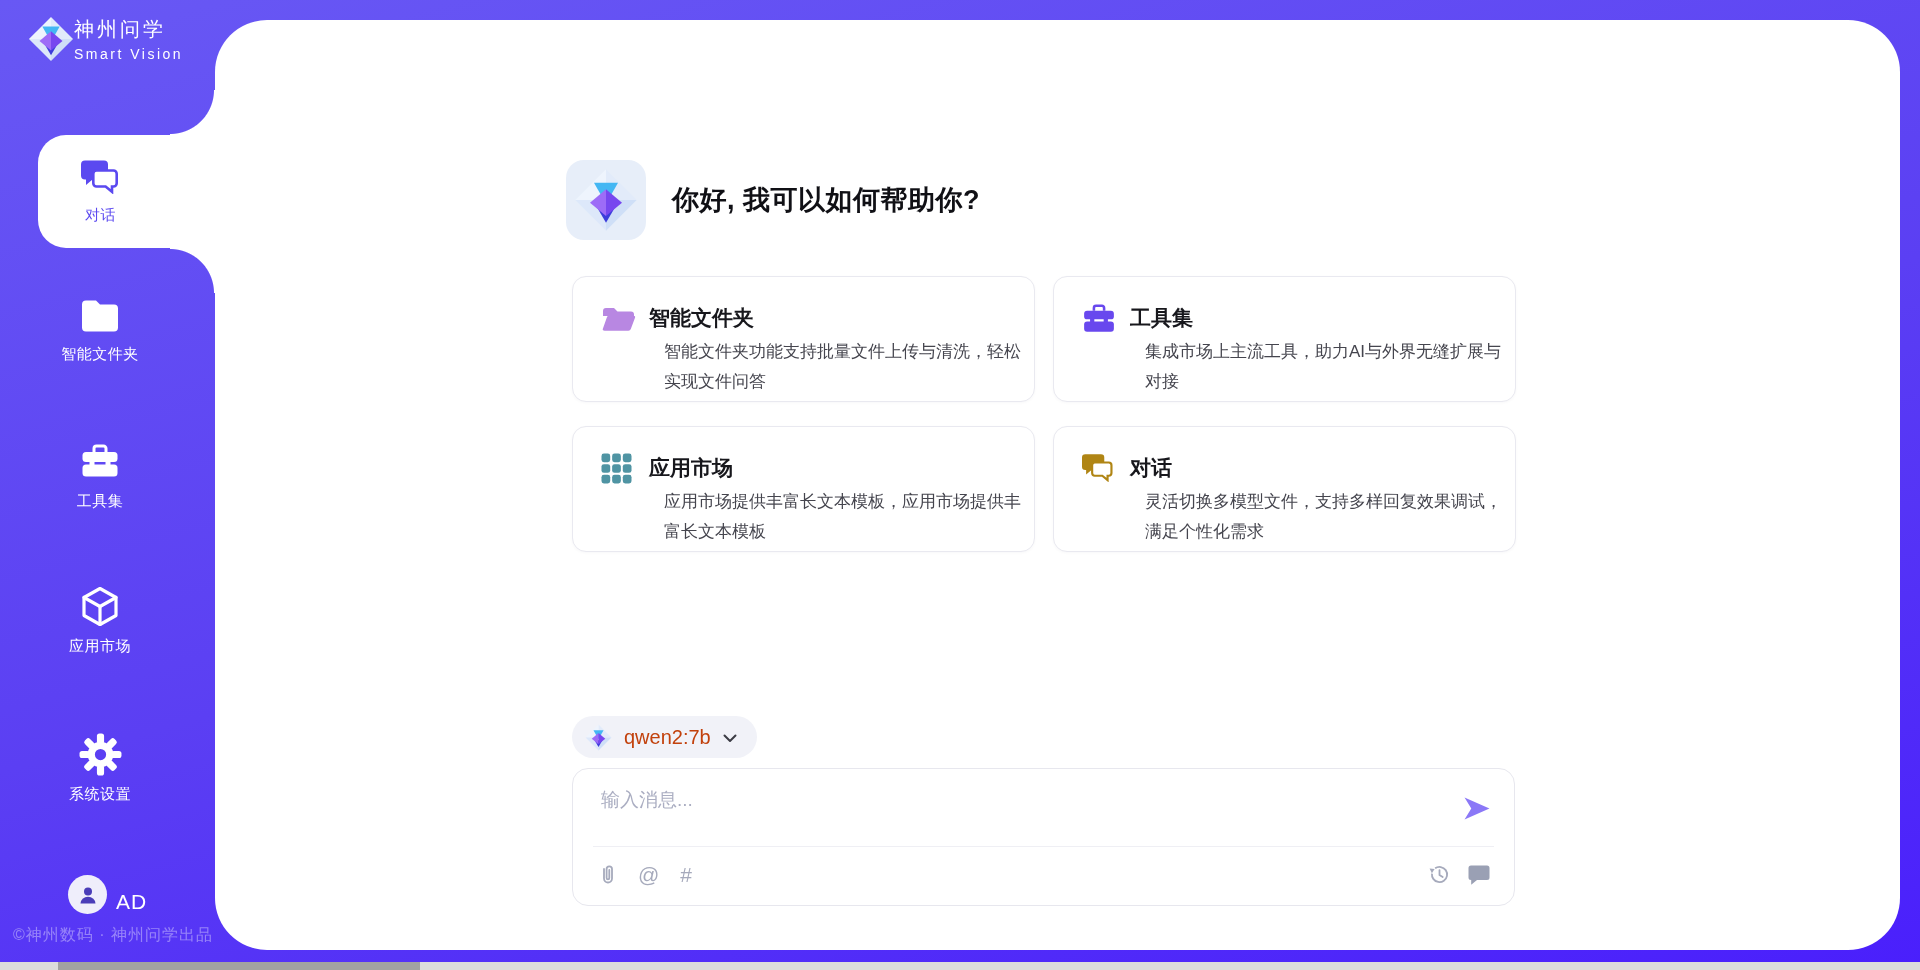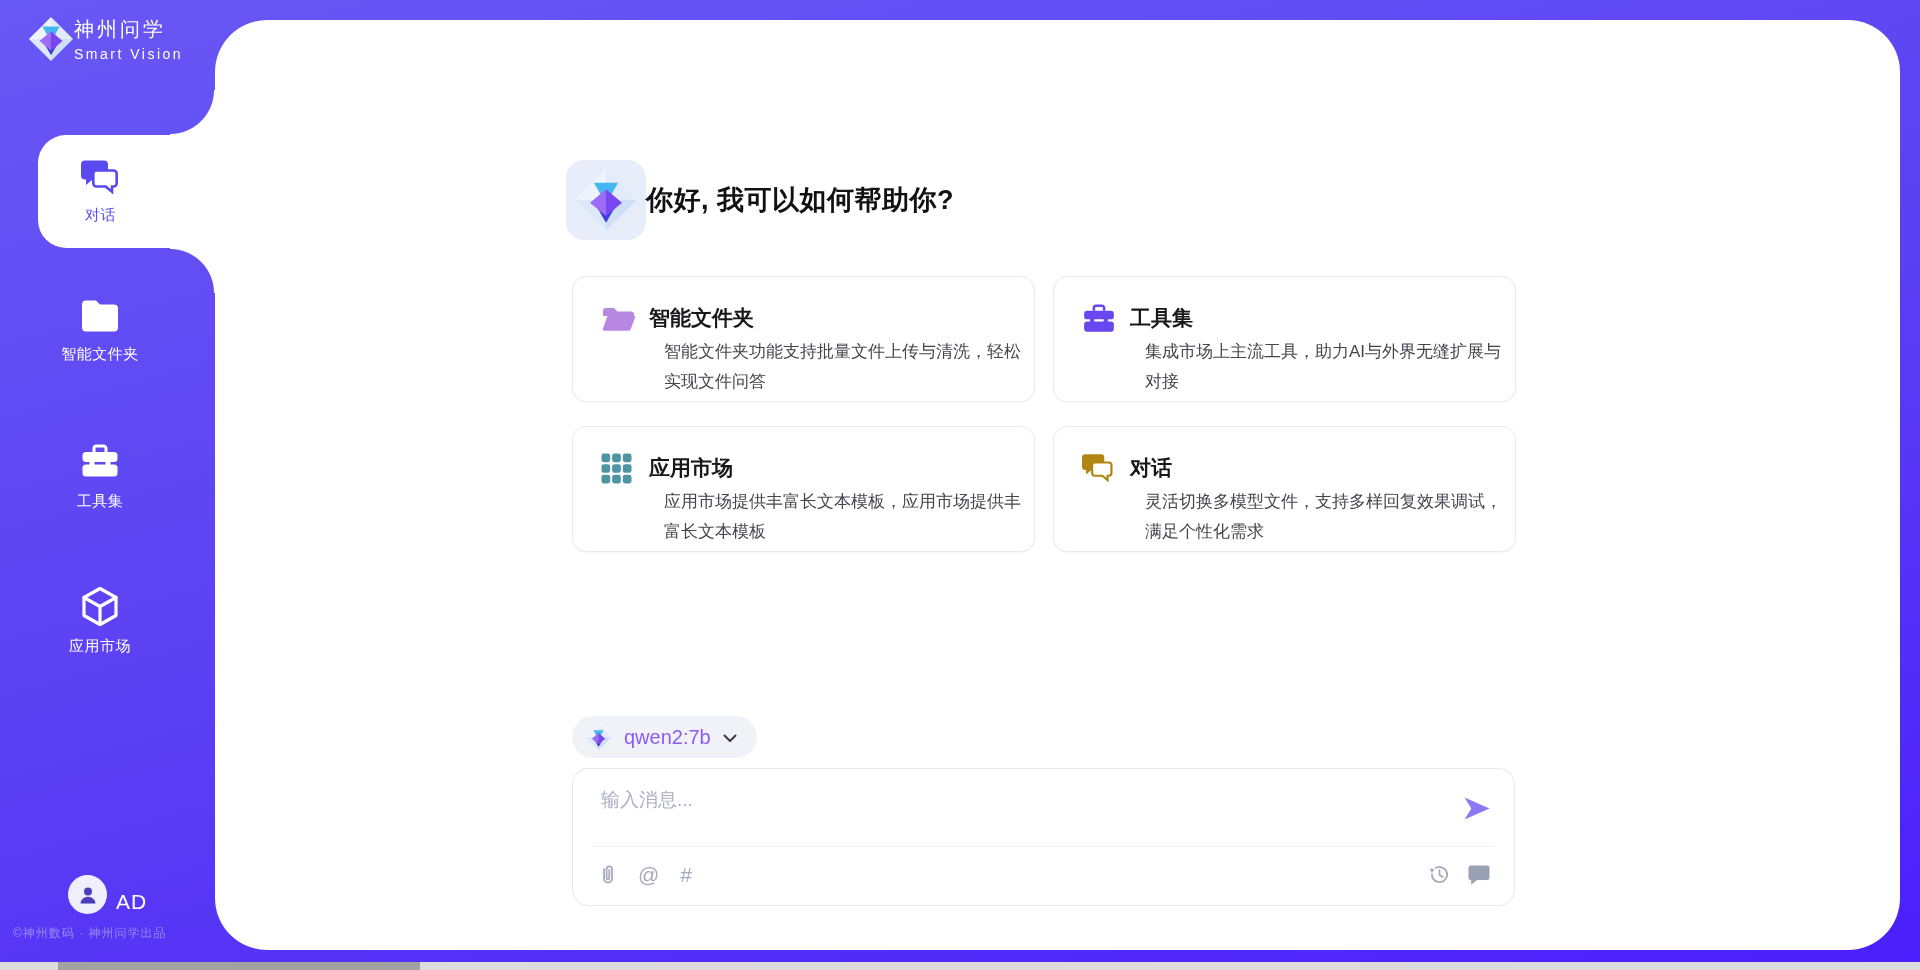--- a/index.html
+++ b/index.html
@@ -41,23 +41,23 @@
   .nav-label{font-size:15px;letter-spacing:0.5px;}
   .nav-item-active{
     position:absolute;left:38px;top:135px;width:177px;height:113px;
     display:flex;flex-direction:column;align-items:center;justify-content:center;
     gap:8px;color:#5b49f0;box-sizing:border-box;padding-right:52px;cursor:pointer;
   }
   .nav-item-active .nav-label{font-weight:500;}
   .user-row{position:absolute;left:68px;top:875px;display:flex;align-items:flex-end;gap:9px;cursor:pointer;}
   .avatar{width:39px;height:39px;border-radius:50%;background:#efeefb;display:flex;align-items:center;justify-content:center;}
   .user-name{color:#fff;font-size:21px;letter-spacing:1px;}
-  .sidebar-footer{position:absolute;left:13px;top:925px;font-size:12px;letter-spacing:1px;color:rgba(255,255,255,0.38);white-space:nowrap;}
-  
-  .greeting{position:absolute;left:566px;top:160px;display:flex;align-items:center;}
+  .sidebar-footer{position:absolute;left:13px;top:925px;font-size:16px;letter-spacing:1px;color:rgba(255,255,255,0.38);white-space:nowrap;}
+  
+  .greeting{position:absolute;left:566px;top:160px;display:flex;align-items:center;gap:26px;}
   .greeting-tile{width:80px;height:80px;border-radius:18px;background:#e7eef9;display:flex;align-items:center;justify-content:center;}
   .greeting-text{font-size:27px;font-weight:800;color:#101015;letter-spacing:0.5px;}
   
   .cards{
     position:absolute;left:572px;top:276px;
     display:grid;grid-template-columns:463px 463px;gap:24px 18px;
   }
   .card{
     position:relative;height:126px;background:#fff;border:1px solid #e9e9f0;
     border-radius:14px;box-sizing:border-box;cursor:pointer;
@@ -69,21 +69,21 @@
   .icon-folder-open{color:#b887e2;}
   .icon-toolbox-purple{color:#6848ee;}
   .icon-grid-teal{color:#4f94a3;}
   .icon-chat-gold{color:#b08514;}
   
   .model-pill{
     position:absolute;left:572px;top:716px;height:42px;background:#f1f2f8;
     border-radius:21px;display:flex;align-items:center;gap:12px;
     padding:0 20px 0 13px;cursor:pointer;
   }
-  .model-name{font-size:20px;color:#8b5cf6;}
+  .model-name{font-size:20px;color:#c2410c;}
   
   .composer{
     position:absolute;left:572px;top:768px;width:943px;height:138px;
     background:#fff;border:1px solid #e7e7ee;border-radius:16px;box-sizing:border-box;
   }
   .composer-input{
     position:absolute;left:26px;top:16px;width:850px;height:52px;
     border:none;outline:none;resize:none;background:transparent;
     font-size:19px;color:#33333a;font-family:"Liberation Sans","DejaVu Sans",sans-serif;
   }
@@ -173,20 +173,38 @@
         <g fill="none" stroke="#ffffff" stroke-width="3.2" stroke-linejoin="round" stroke-linecap="round">
           <path d="M22,4 38,13 38,31 22,40 6,31 6,13 Z"></path>
           <path d="M6,13 22,22 38,13"></path>
           <path d="M22,22 V40"></path>
         </g>
       </svg>
     </span>
     <span class="nav-label">应用市场</span>
   </div>
 
+  <div class="nav-item" style="top:731px;">
+    <span class="nav-icon">
+      <svg width="45" height="45" viewBox="0 0 44 44" style="color:#fff;">
+        <g fill="currentColor">
+          <rect x="18.5" y="1.5" width="7" height="10" rx="2.5"></rect>
+          <rect x="18.5" y="1.5" width="7" height="10" rx="2.5" transform="rotate(45 22 22)"></rect>
+          <rect x="18.5" y="1.5" width="7" height="10" rx="2.5" transform="rotate(90 22 22)"></rect>
+          <rect x="18.5" y="1.5" width="7" height="10" rx="2.5" transform="rotate(135 22 22)"></rect>
+          <rect x="18.5" y="1.5" width="7" height="10" rx="2.5" transform="rotate(180 22 22)"></rect>
+          <rect x="18.5" y="1.5" width="7" height="10" rx="2.5" transform="rotate(225 22 22)"></rect>
+          <rect x="18.5" y="1.5" width="7" height="10" rx="2.5" transform="rotate(270 22 22)"></rect>
+          <rect x="18.5" y="1.5" width="7" height="10" rx="2.5" transform="rotate(315 22 22)"></rect>
+        </g>
+        <path fill="currentColor" fill-rule="evenodd" d="M22,9.5 A12.5,12.5 0 1 0 22,34.5 A12.5,12.5 0 1 0 22,9.5 Z M22,16.5 A5.5,5.5 0 1 1 22,27.5 A5.5,5.5 0 1 1 22,16.5 Z"></path>
+      </svg>
+    </span>
+    <span class="nav-label">系统设置</span>
+  </div>
 
   <div class="user-row">
     <span class="avatar">
       <svg width="22" height="22" viewBox="0 0 22 22" fill="#4a3db8">
         <circle cx="11" cy="7.5" r="4"></circle>
         <path d="M3.5,19.5 a7.5,6.8 0 0 1 15,0 z"></path>
       </svg>
     </span>
     <span class="user-name">AD</span>
   </div>

